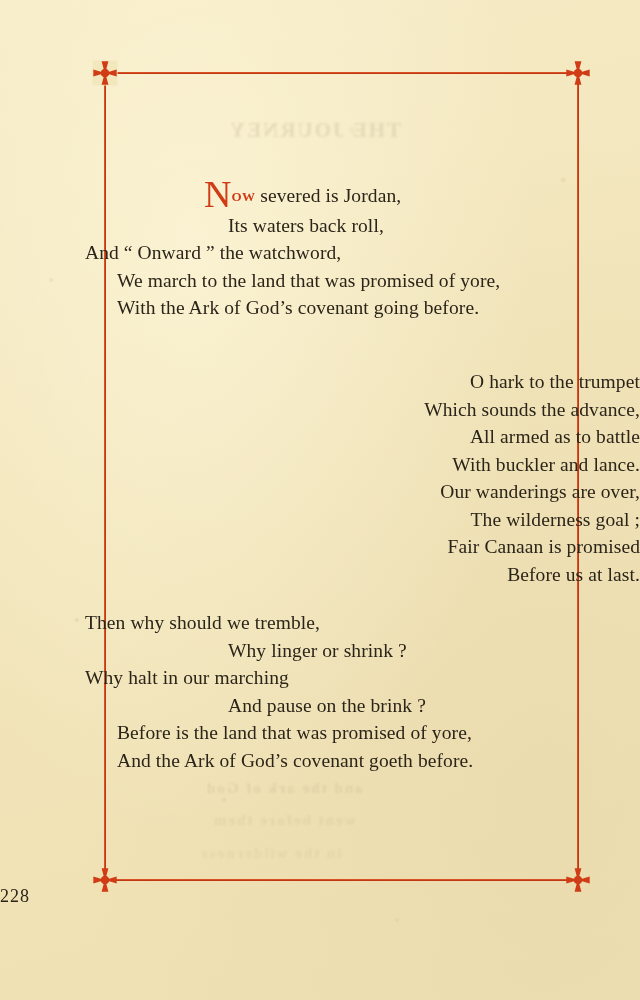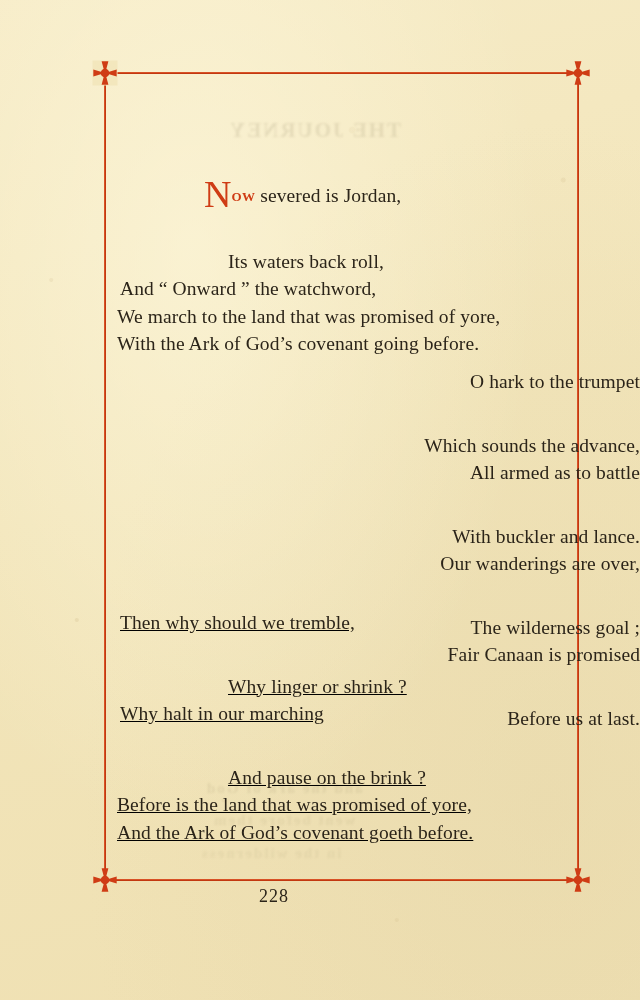--- a/index.html
+++ b/index.html
@@ -97,26 +97,26 @@
   .line {
     position: relative;
     font-size: 19.5px;
     line-height: 27.5px;
     color: #2b2419;
     white-space: pre;
     letter-spacing: 0.1px;
   }
   
   .ind-0 { padding-left: 117px; }
-  .ind-1 { padding-left: 120px; }
-  .ind-2 { padding-left: 228px; margin-top: 36px; }
+  .ind-1 { padding-left: 85px; }
+  .ind-2 { padding-left: 228px; }
 
   #stanza-1 { position: absolute; top: 182px; left: 0; width: 640px; }
   #stanza-2 { position: absolute; top: 368px; left: 0; width: 640px; text-align: right; }
-  #stanza-3 { position: absolute; top: 609px; left: 0; width: 640px; text-decoration: underline; }
+  #stanza-3 { position: absolute; top: 609px; left: 0; width: 640px; }
 
   
   #line-1-1 {
     padding-left: 204px;
     line-height: 27.5px;
   }
   .dropcap {
     color: #cf3c15;
     font-size: 38px;
     line-height: 0;
@@ -132,21 +132,21 @@
     position: relative;
     top: -1px;
   }
 
   
   #page-number {
     position: absolute;
     top: 886px;
     left: 0;
     width: 548px;
-    text-align: center;
+    text-align: left;
     font-size: 18px;
     color: #2b2419;
     letter-spacing: 1px;
   }
 </style>
 </head>
 <body>
 
 <div id="page">
 

